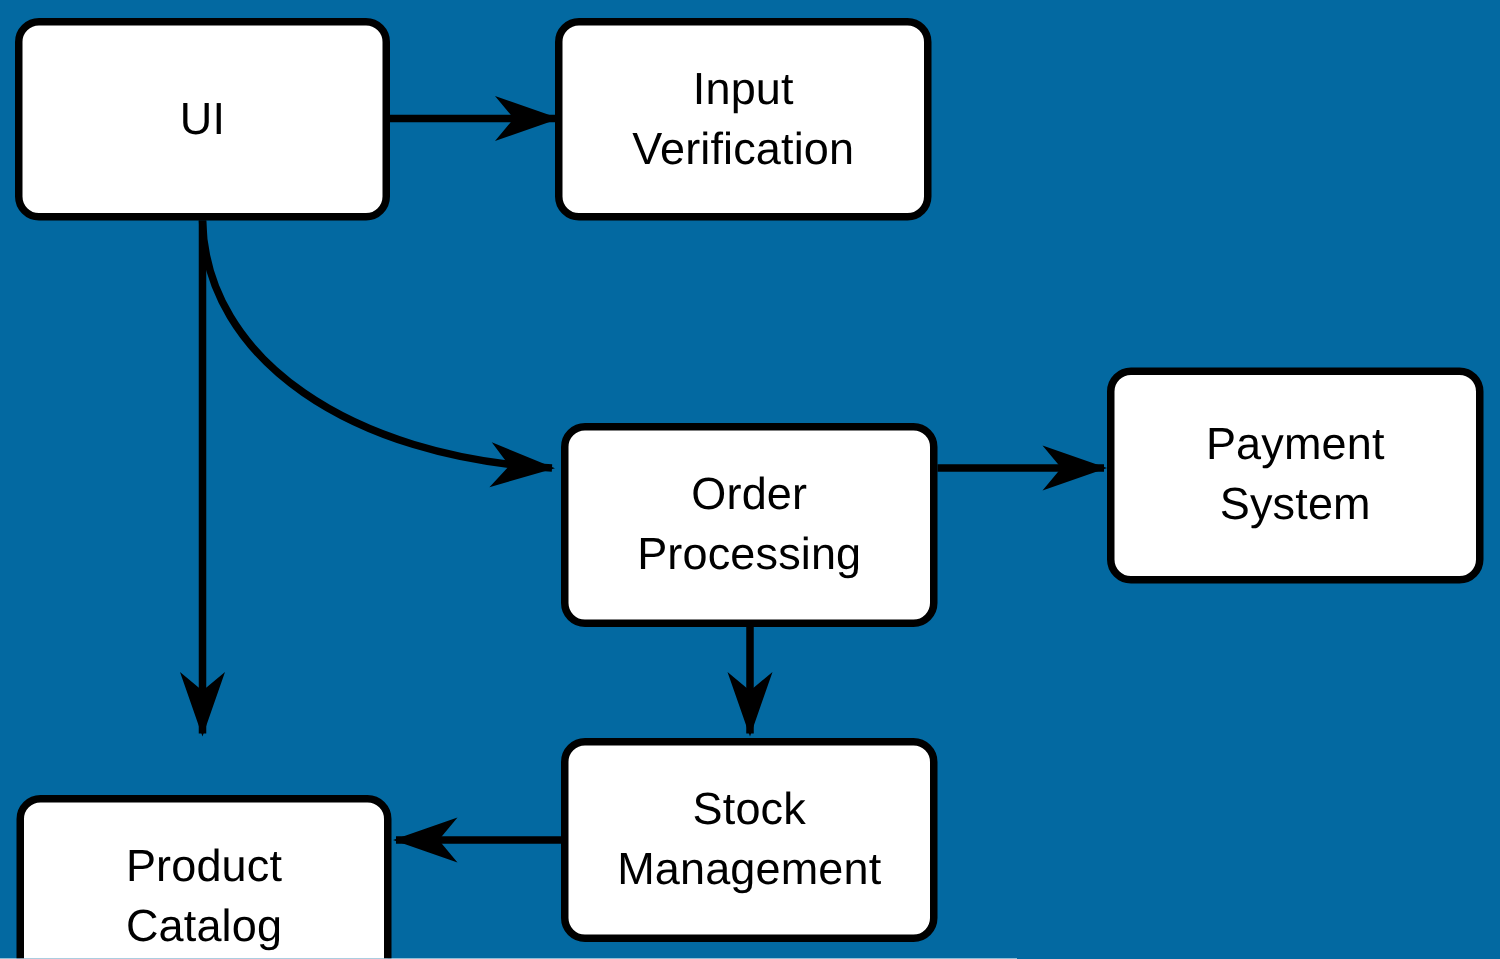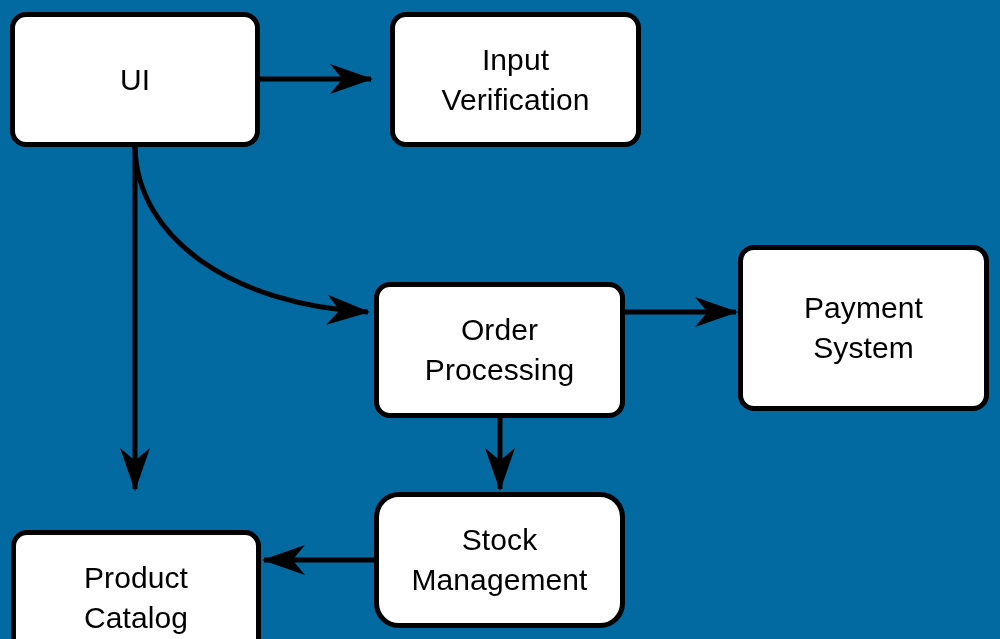--- a/index.html
+++ b/index.html
@@ -41,25 +41,25 @@
     font-size: 30px;
     font-weight: 400;
     line-height: 40px;
     color: #000000;
     letter-spacing: 0.1px;
     white-space: pre-line;
     padding: 0 8px;
   }
   
   #node-ui            { left: 10px;  top: 12px;  width: 250px; height: 135px; }
-  #node-input-verif   { left: 390px; top: 12px;  width: 251px; height: 135px; }
+  #node-input-verif   { left: 370px; top: 12px;  width: 251px; height: 135px; }
   #node-order-proc    { left: 374px; top: 245px; width: 251px; height: 136px; margin-top: 37px; }
-  #node-payment       { left: 738px; top: 245px; width: 251px; height: 166px; }
+  #node-payment       { left: 738px; top: 245px; width: 251px; height: 144px; }
   #node-product-cat   { left: 11px;  top: 492px; width: 250px; height: 136px; margin-top: 38px; }
-  #node-stock-mgmt    { left: 374px; top: 492px; width: 251px; height: 136px; border-radius: 25px; }
+  #node-stock-mgmt    { left: 374px; top: 492px; width: 251px; height: 136px; }
 </style>
 </head>
 <body>
 
 <div id="diagram-canvas">
 
   <svg id="diagram-svg" viewBox="0 0 1000 639" xmlns="http://www.w3.org/2000/svg">
     <defs>
       <marker id="arrow-end" markerWidth="10" markerHeight="10" refX="8.6" refY="3.6" orient="auto" markerUnits="strokeWidth">
         <path d="M 0.4,0.6 L 9,3.6 L 0.4,6.6 L 2.9,3.6 Z" fill="#000000"></path>

